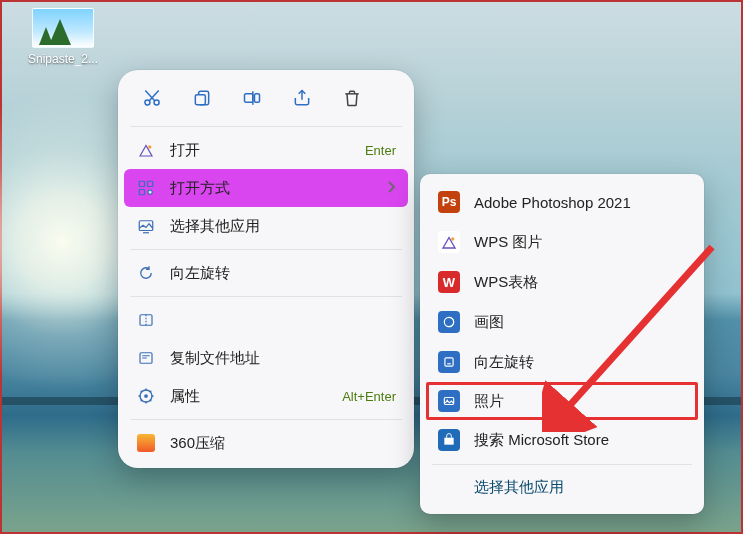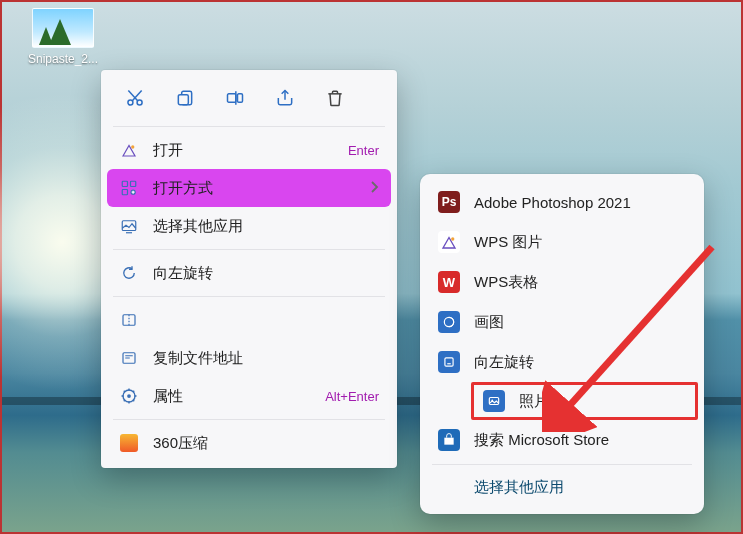--- a/index.html
+++ b/index.html
@@ -89,25 +89,25 @@
   .desktop-icon .label {
     white-space: nowrap;
     overflow: hidden;
     text-overflow: ellipsis;
     width: 78px;
   }
 
   
   .context-menu {
     position: absolute;
-    left: 99px;
+    left: 116px;
     top: 68px;
     width: 296px;
     background: #f7f7f9;
-    border-radius: 4px;
+    border-radius: 20px;
     box-shadow: 0 10px 30px rgba(0,0,0,0.25), 0 0 0 1px rgba(0,0,0,0.04);
     padding: 8px 6px 6px 6px;
   }
   .toolbar {
     display: flex;
     gap: 22px;
     padding: 6px 14px 10px 14px;
   }
   .tool-btn {
     width: 28px;
@@ -136,21 +136,21 @@
     width: 20px;
     height: 20px;
     display: flex;
     align-items: center;
     justify-content: center;
     color: #3a6fb5;
   }
   .menu-item .mi-icon svg,
   .menu-item .mi-icon span.box { width: 18px; height: 18px; }
   .menu-item .mi-label { flex: 1; }
-  .menu-item .mi-accel { color: #a21caf; font-size: 13px; }
+  .menu-item .mi-accel { color: #4d7c0f; font-size: 13px; }
   .menu-item .mi-arrow { color: #6a6a6a; }
   .menu-sep {
     height: 1px;
     background: #e2e2e6;
     margin: 4px 6px;
   }
 
   
   .flyout {
     position: absolute;
@@ -180,21 +180,20 @@
     justify-content: center;
     font-size: 12px;
     font-weight: 700;
     color: #fff;
   }
   .fly-item .fi-label { flex: 1; white-space: nowrap; }
   .highlight-box {
     border: 3px solid #e53131;
     border-radius: 2px;
     padding: 5px 9px;
-    margin-left: 45px;
   }
   .highlight-box .fi-icon {
     margin-right: 0;
   }
   .fly-plain {
     padding: 9px 12px 9px 48px;
     font-size: 15px;
     color: #0c4a6e;
   }
 
@@ -356,21 +355,21 @@
         <span class="box" style="display:block;width:18px;height:18px;border-radius:3px;background:linear-gradient(180deg,#f7b733,#f05a28);"></span>
       </div>
       <span class="mi-label">360压缩</span>
     </div>
 
   </div>
 
   <div class="flyout">
 
     <div class="fly-item">
-      <div class="fi-icon" style="background:#7f1d1d;">Ps</div>
+      <div class="fi-icon" style="background:#c2410c;">Ps</div>
       <span class="fi-label">Adobe Photoshop 2021</span>
     </div>
 
     <div class="fly-item">
       <div class="fi-icon" style="background:#fff;">
         <svg viewBox="0 0 24 24" width="18" height="18" fill="none">
           <path d="M4 20 L12 6 L20 20 Z" stroke="#6a4fbf" stroke-width="1.8"></path>
           <circle cx="17" cy="8" r="2.2" fill="#f2a23a"></circle>
         </svg>
       </div>

